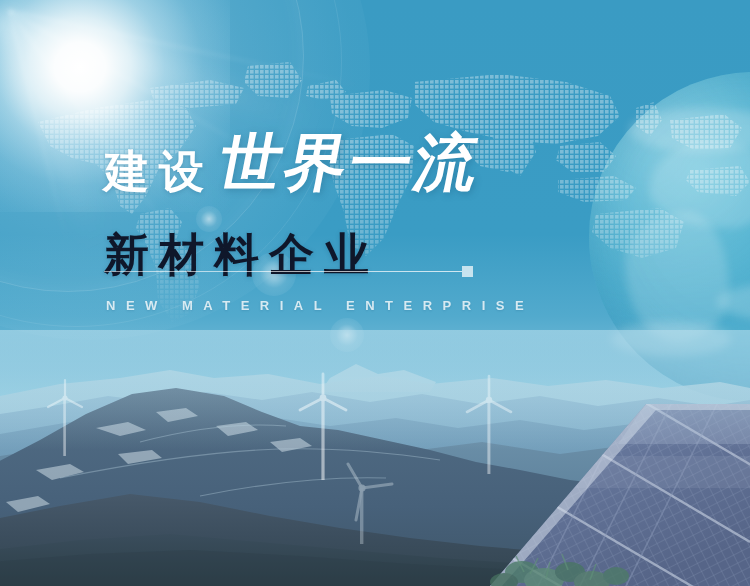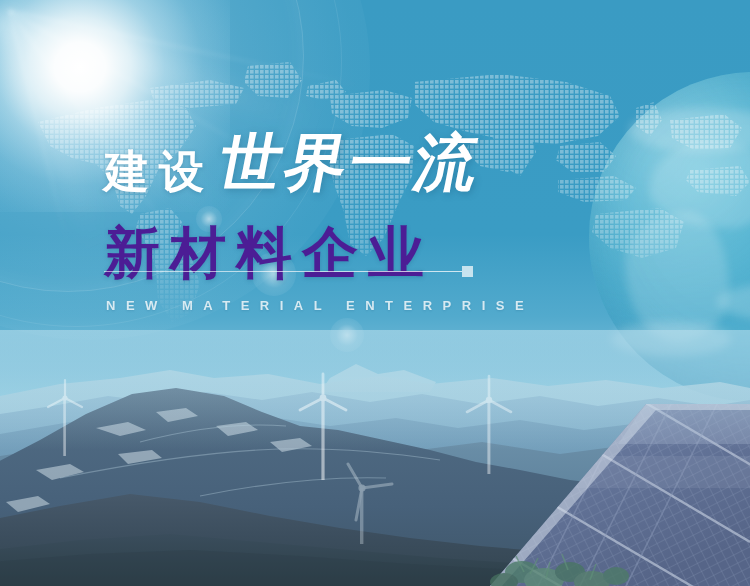--- a/index.html
+++ b/index.html
@@ -148,24 +148,24 @@
     font-weight: bold;
     letter-spacing: 3px;
     line-height: 1;
     margin-left: 6px;
     transform: skewX(-11deg);
     text-shadow: 2px 2px 7px rgba(22,85,120,0.34);
     white-space: nowrap;
   }
   .headline2 {
     position: absolute;
-    left: 104px; top: 225px;
+    left: 104px; top: 232px;
     z-index: 40;
-    color: #4c1d95;
-    font-size: 56px;
+    color: #0f172a;
+    font-size: 45px;
     font-weight: bold;
     letter-spacing: 10px;
     line-height: 1;
     text-shadow: 0 1px 4px rgba(25,90,125,0.30);
     white-space: nowrap;
   }
 
   .divider {
     position: absolute;
     left: 104px; top: 271px;

